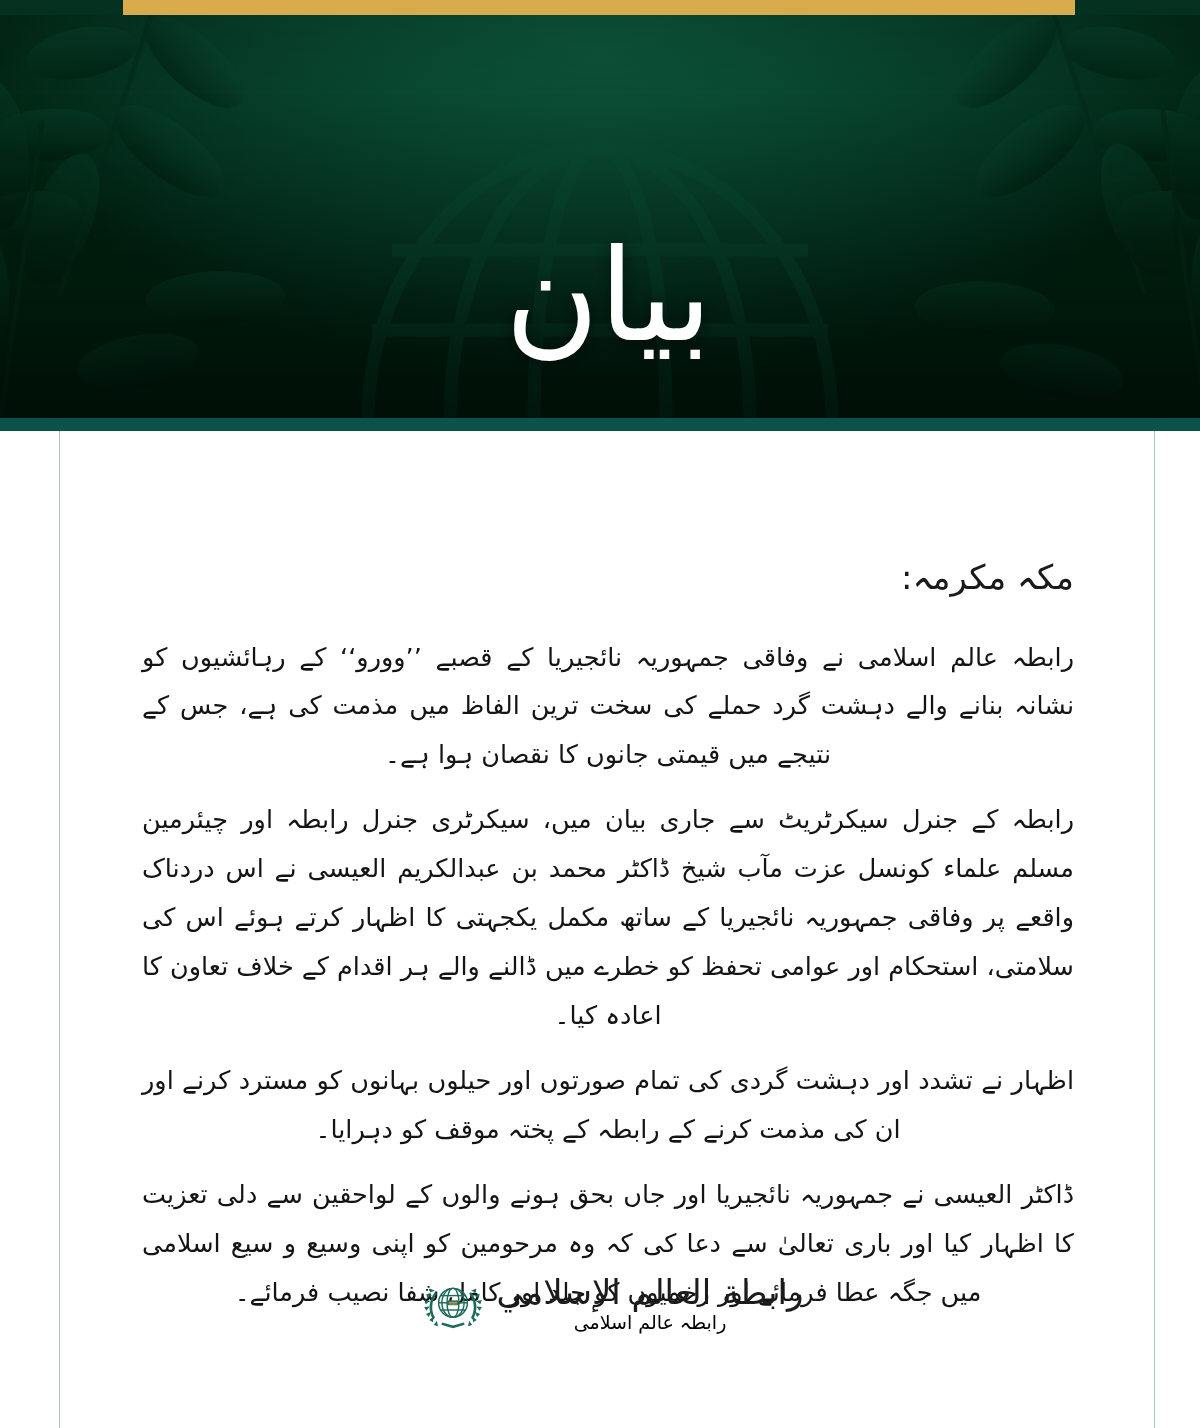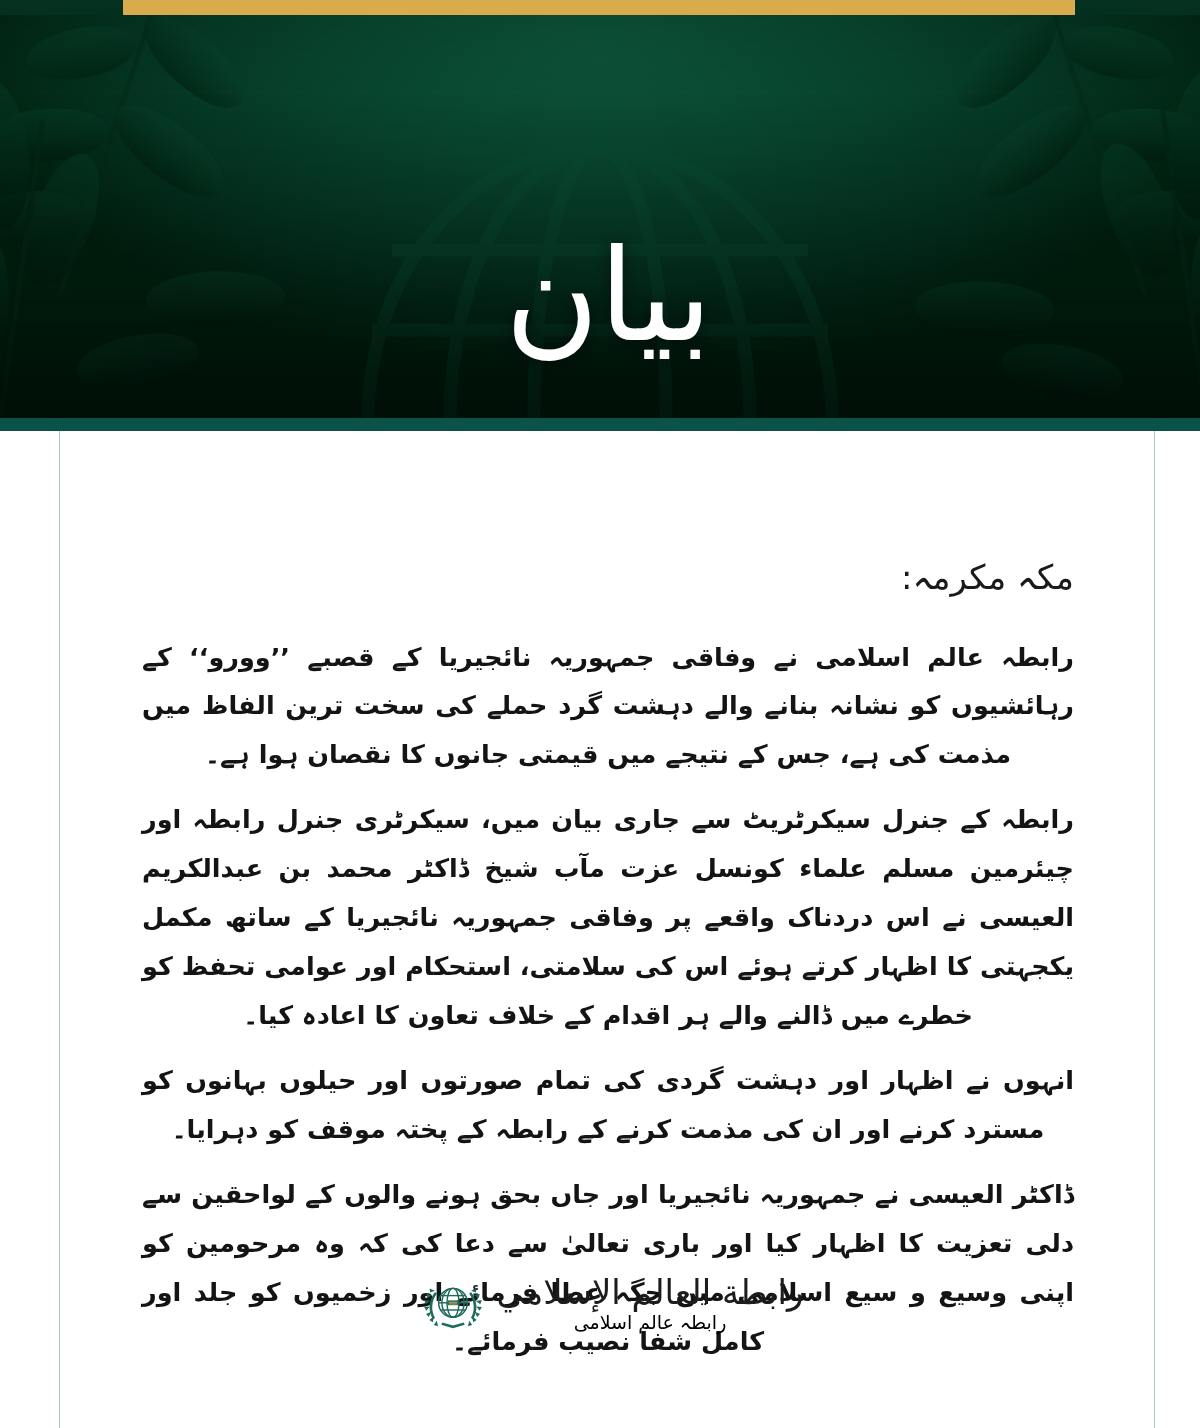--- a/index.html
+++ b/index.html
@@ -124,21 +124,21 @@
     padding:34px 80px 0 82px;
   }
   .body-copy p{
     margin:0 0 16px 0;
     font-size:25.5px;
     line-height:1.92;
     color:#141414;
     text-align:justify;
     text-align-last:center;
     direction:rtl;
-    font-weight:700;
+    font-weight:400;
   }
 
   
   .footer-logo{
     position:absolute;
     left:12px; right:0;
     top:843px;
     display:flex;
     flex-direction:row;
     align-items:center;
@@ -267,21 +267,21 @@
 <div class="rule-left"></div>
 <div class="rule-right"></div>
 
 <div class="content">
 
   <div class="dateline">مکہ مکرمہ:</div>
 
   <div class="body-copy">
     <p>رابطہ عالم اسلامی نے وفاقی جمہوریہ نائجیریا کے قصبے ’’وورو‘‘ کے رہائشیوں کو نشانہ بنانے والے دہشت گرد حملے کی سخت ترین الفاظ میں مذمت کی ہے، جس کے نتیجے میں قیمتی جانوں کا نقصان ہوا ہے۔</p>
     <p>رابطہ کے جنرل سیکرٹریٹ سے جاری بیان میں، سیکرٹری جنرل رابطہ اور چیئرمین مسلم علماء کونسل عزت مآب شیخ ڈاکٹر محمد بن عبدالکریم العیسی نے اس دردناک واقعے پر وفاقی جمہوریہ نائجیریا کے ساتھ مکمل یکجہتی کا اظہار کرتے ہوئے اس کی سلامتی، استحکام اور عوامی تحفظ کو خطرے میں ڈالنے والے ہر اقدام کے خلاف تعاون کا اعادہ کیا۔</p>
-    <p>انہوں نے اظہار اور دہشت گردی کی تمام صورتوں اور حیلوں بہانوں کو مسترد کرنے اور ان کی مذمت کرنے کے رابطہ کے پختہ موقف کو دہرایا۔</p>
+    <p>اظہار نے تشدد اور دہشت گردی کی تمام صورتوں اور حیلوں بہانوں کو مسترد کرنے اور ان کی مذمت کرنے کے رابطہ کے پختہ موقف کو دہرایا۔</p>
     <p>ڈاکٹر العیسی نے جمہوریہ نائجیریا اور جاں بحق ہونے والوں کے لواحقین سے دلی تعزیت کا اظہار کیا اور باری تعالیٰ سے دعا کی کہ وہ مرحومین کو اپنی وسیع و سیع اسلامی میں جگہ عطا فرمائے اور زخمیوں کو جلد اور کامل شفا نصیب فرمائے۔</p>
   </div>
 
   <div class="footer-logo">
 
     <div class="logo-wordmark">
       <div class="logo-ar">رابطة العالم الإسلامي</div>
       <div class="logo-ur">رابطہ عالم اسلامی</div>
     </div>
 

